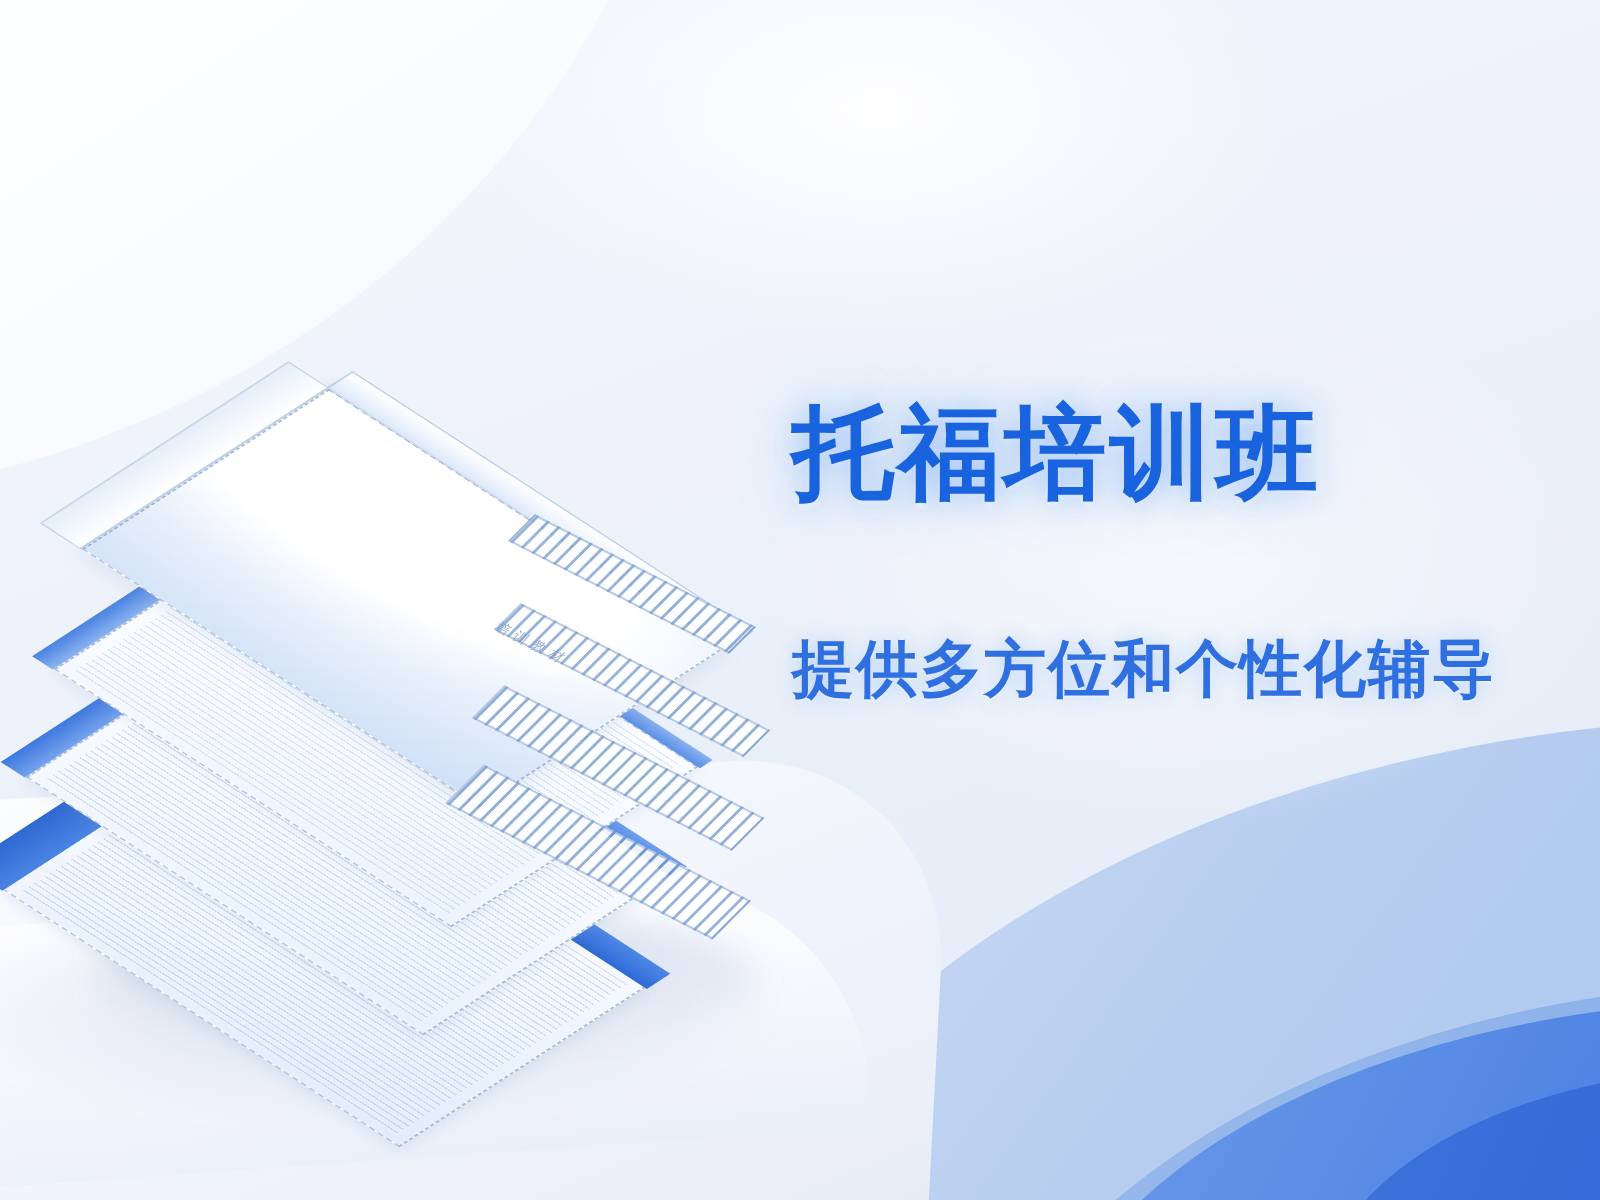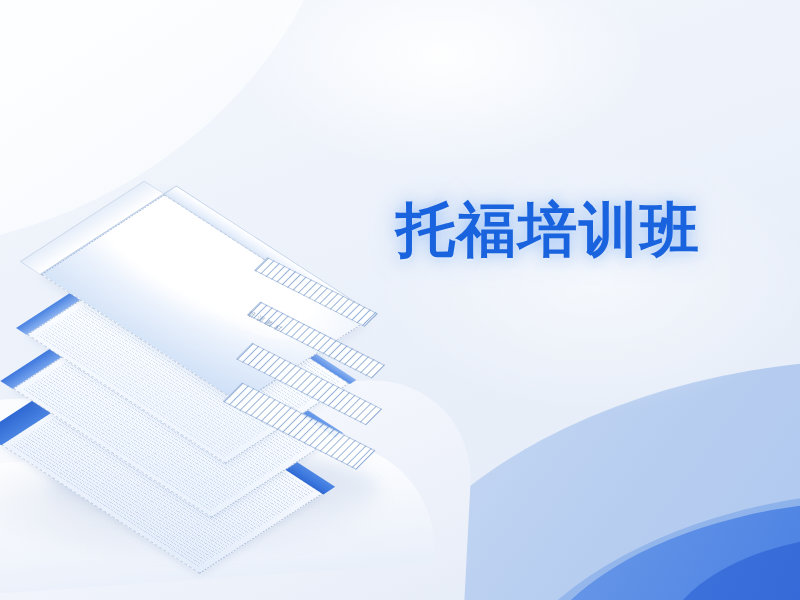--- a/index.html
+++ b/index.html
@@ -275,21 +275,21 @@
 
   
   #text-block {
     position: absolute;
     left: 396px;
     top: 200px;
     width: 380px;
   }
   #headline {
     margin: 0;
-    font-size: 59px;
+    font-size: 51px;
     line-height: 1.05;
     font-weight: bold;
     letter-spacing: 2px;
     color: #1a63de;
     text-shadow:
       0 0 14px rgba(160,195,245,.95),
       0 0 30px rgba(185,212,248,.8),
       0 2px 2px rgba(255,255,255,.85);
     white-space: nowrap;
   }
@@ -366,15 +366,16 @@
     <div class="hatch" id="hatch-4"></div>
     <div class="hatch" id="hatch-3"></div>
     <div class="hatch" id="hatch-2"></div>
     <div class="hatch" id="hatch-1"></div>
 
     <div id="page-glyphs">培训教材</div>
   </div>
 
   <div id="text-block">
     <h1 id="headline">托福培训班</h1>
+    <p id="subheadline">提供多方位和个性化辅导</p>
   </div>
 
 </div>
 
 </body></html>

